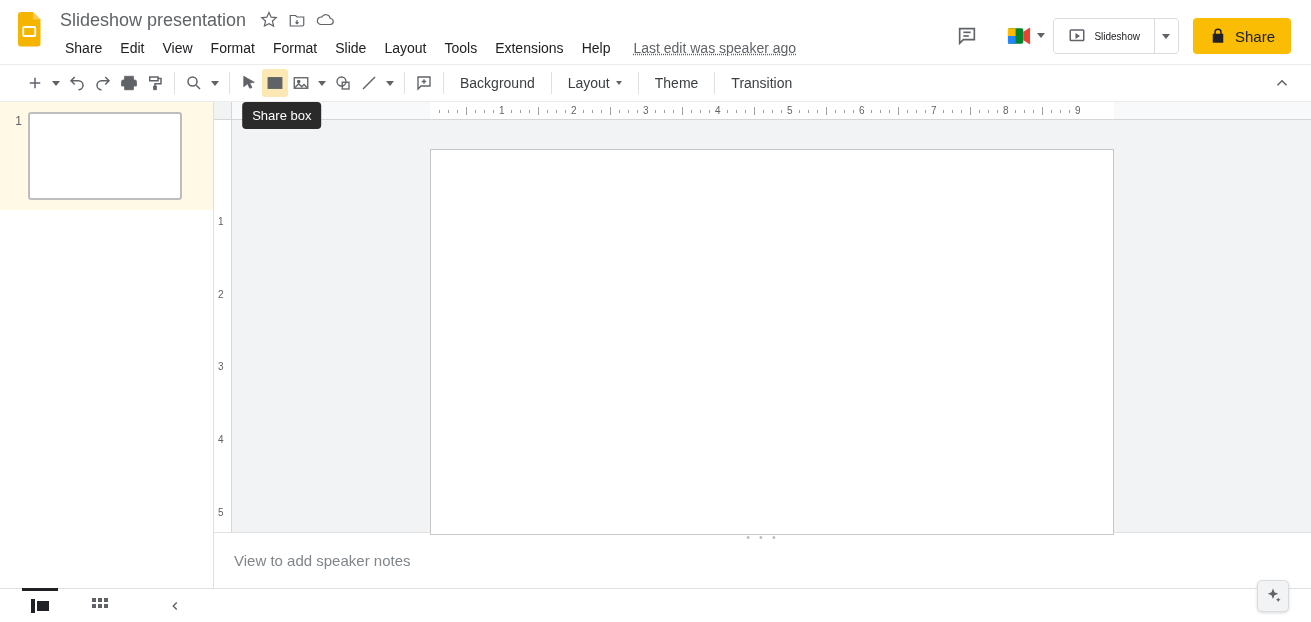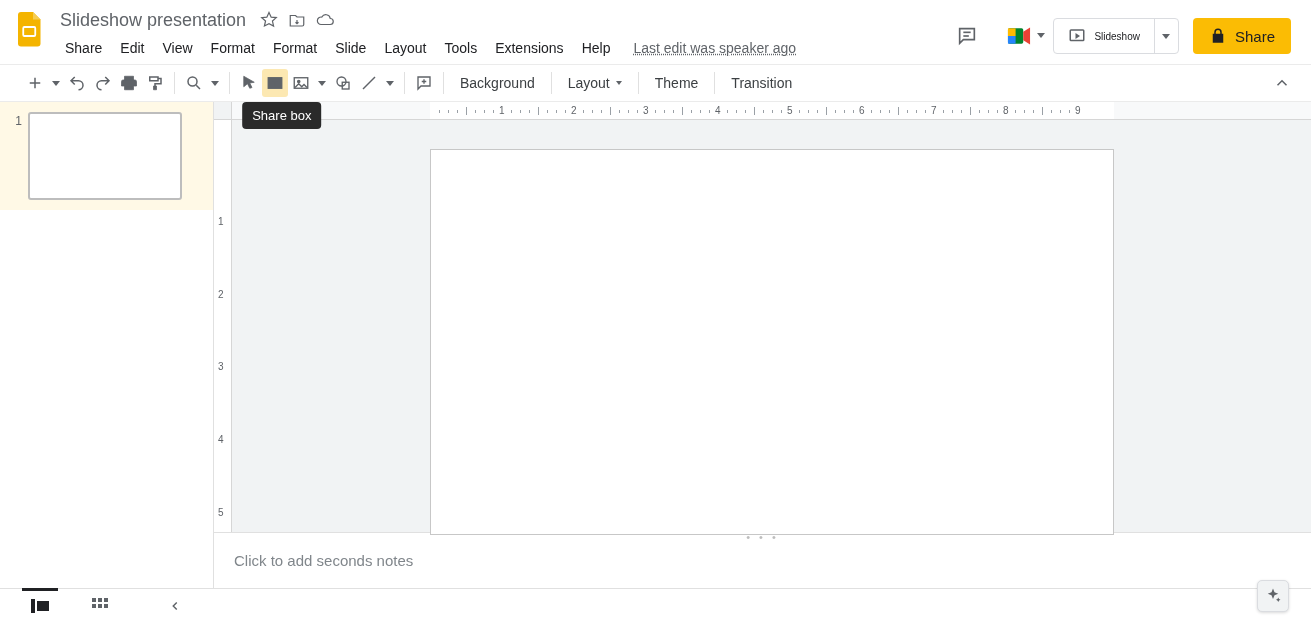--- a/index.html
+++ b/index.html
@@ -350,21 +350,21 @@
           <div class="ruler-v-tick" style="top: 314.321px;">4</div>
           <div class="ruler-v-tick" style="top: 387.151px;">5</div>
         </div>
       <div class="stage">
         <div class="slide"></div>
       </div>
     </div>
     <div class="splitter">
         <span class="splitter-dots">• • •</span>
       </div>
-    <div class="notes">Click to add seconds notes</div>
+    <div class="notes">View to add speaker notes</div>
   </div>
 </div>
 
 <div class="footer">
   <div class="footer-tab active">
     <svg width="18" height="14" viewBox="0 0 18 14">
         <rect x="0" y="0" width="4" height="14" fill="#202124"></rect>
         <rect x="6" y="2" width="12" height="10" fill="#202124"></rect>
       </svg>
   </div>

